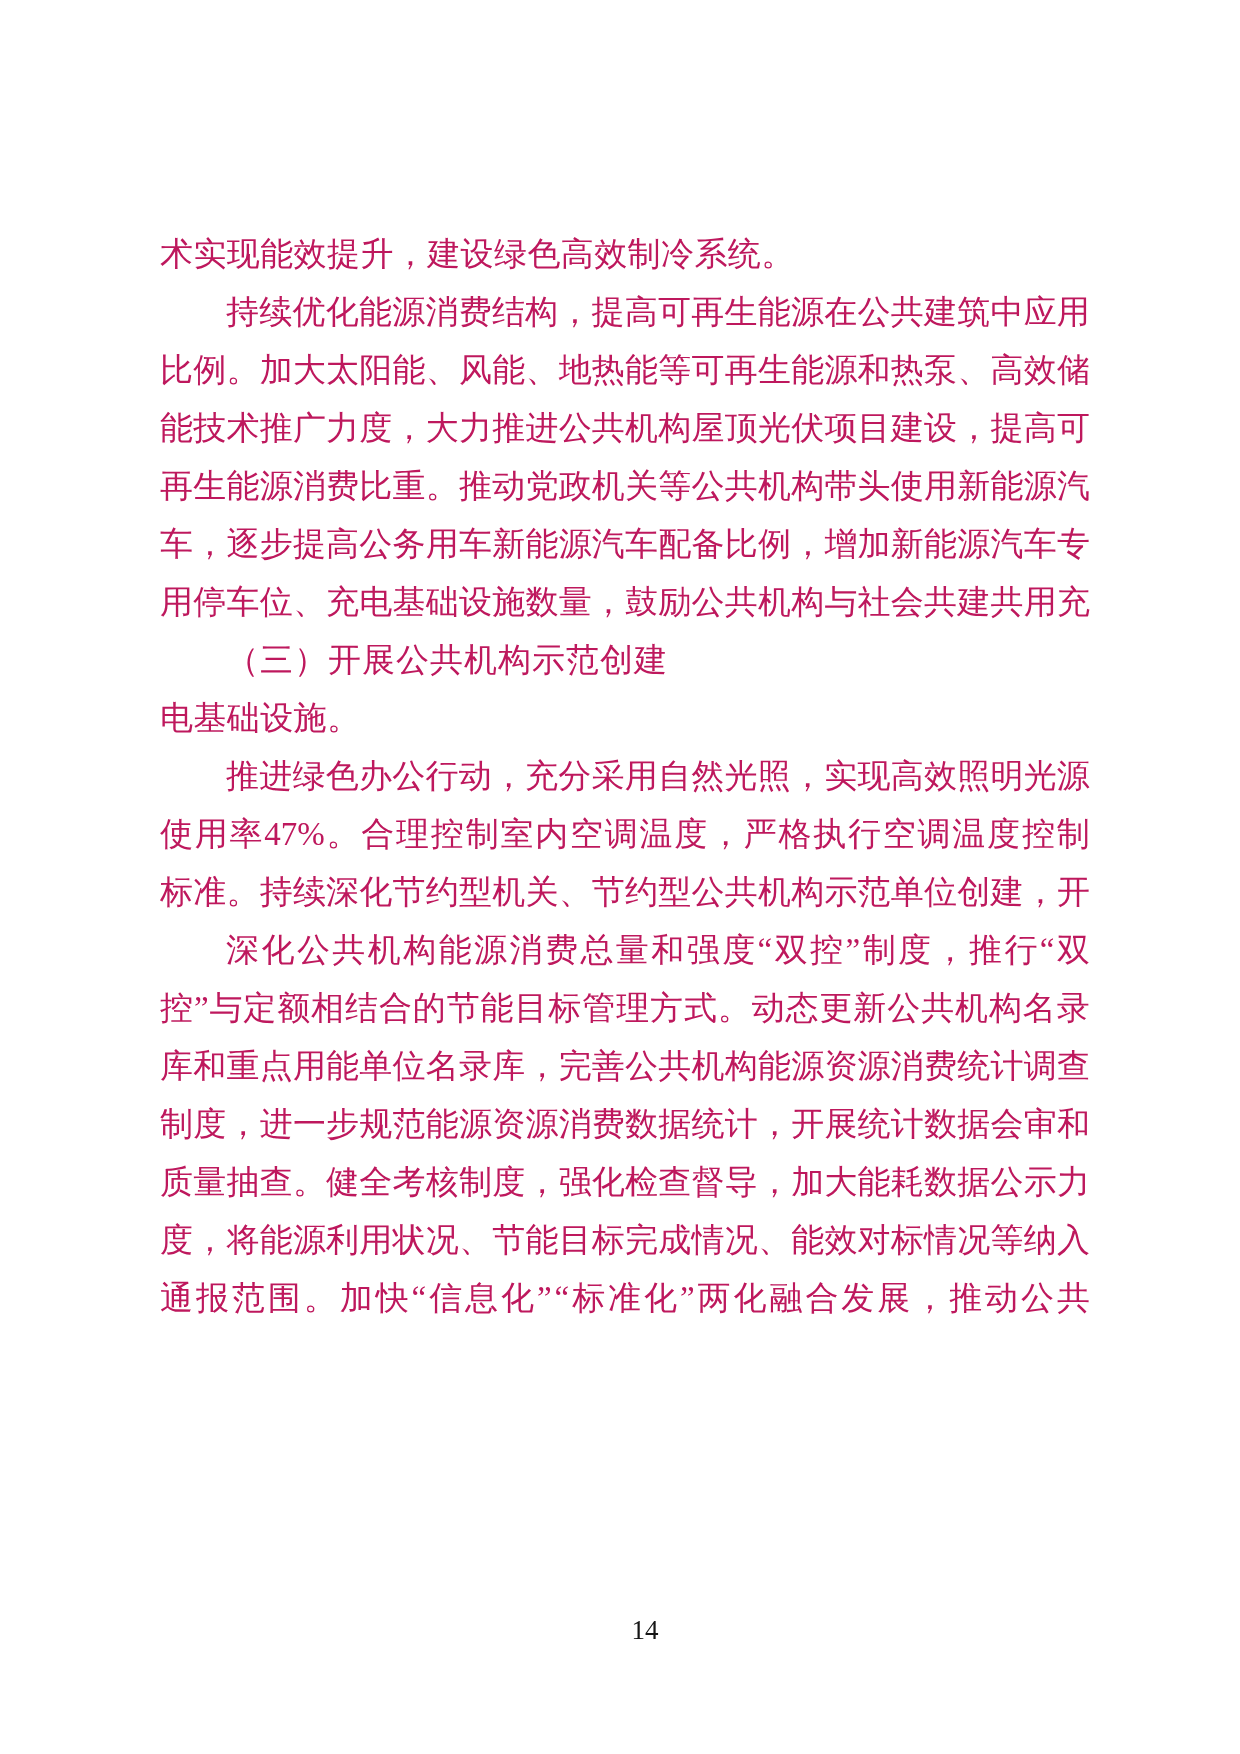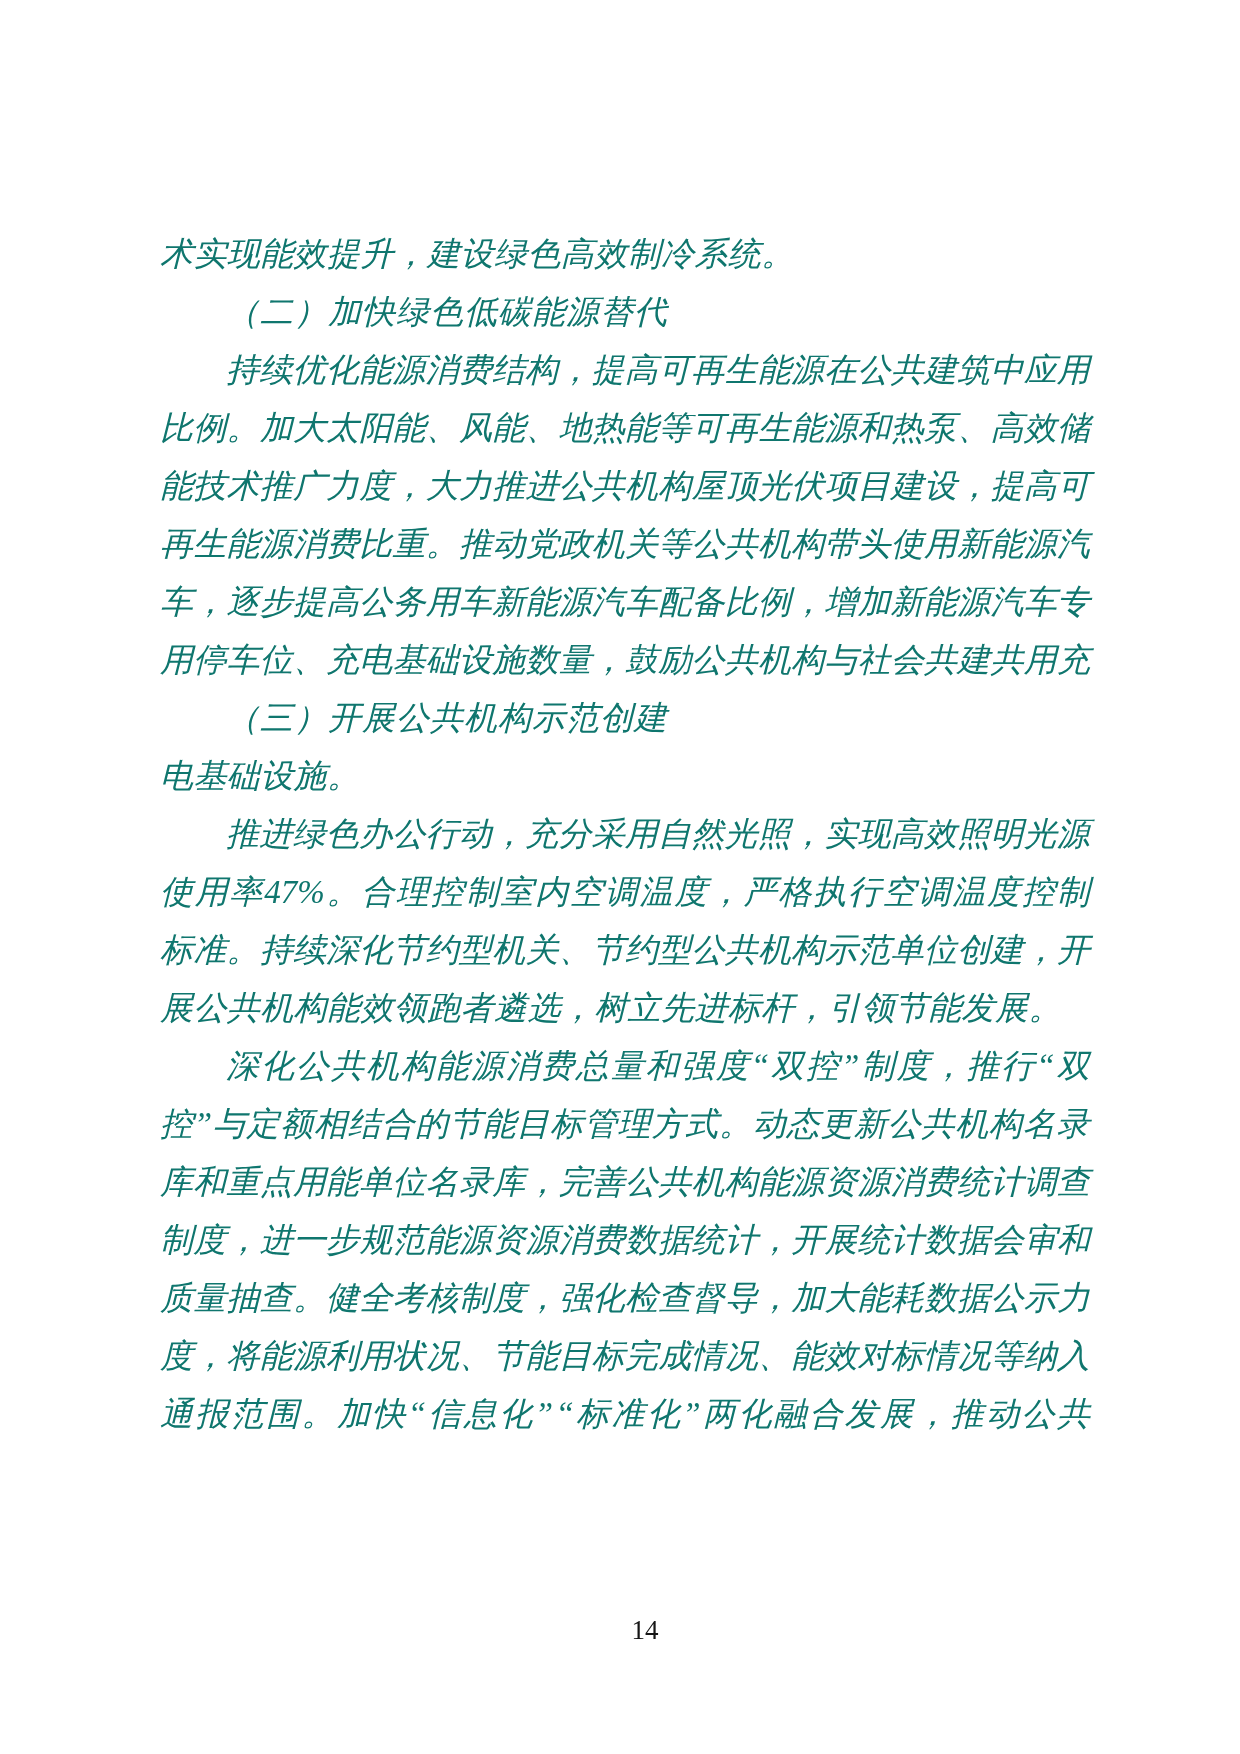--- a/index.html
+++ b/index.html
@@ -21,22 +21,21 @@
     left: 160px;
     top: 225px;
     width: 930px;
   }
   .line {
     height: 58px;
     line-height: 58px;
     font-size: 33px;
     letter-spacing: 0.4px;
     white-space: pre;
-    color: #0f766e;
-    font-style: italic;
+    color: #be185d;
   }
   .line.justify {
     display: flex;
     justify-content: space-between;
     align-items: center;
     letter-spacing: 0;
     white-space: normal;
   }
   .line.justify span {
     display: inline-block;
@@ -59,21 +58,20 @@
     color: #161616;
     transform: translateX(25px);
   }
 </style>
 </head>
 <body>
 
 <div class="page">
   <div class="content">
       <div class="line">术实现能效提升，建设绿色高效制冷系统。</div>
-      <div class="line heading indent">（二）加快绿色低碳能源替代</div>
       <div class="line indent justify">
         <span>持</span>
         <span>续</span>
         <span>优</span>
         <span>化</span>
         <span>能</span>
         <span>源</span>
         <span>消</span>
         <span>费</span>
         <span>结</span>
@@ -326,21 +324,20 @@
         <span>构</span>
         <span>示</span>
         <span>范</span>
         <span>单</span>
         <span>位</span>
         <span>创</span>
         <span>建</span>
         <span>，</span>
         <span>开</span>
       </div>
-      <div class="line">展公共机构能效领跑者遴选，树立先进标杆，引领节能发展。</div>
       <div class="line indent justify">
         <span>深</span>
         <span>化</span>
         <span>公</span>
         <span>共</span>
         <span>机</span>
         <span>构</span>
         <span>能</span>
         <span>源</span>
         <span>消</span>

